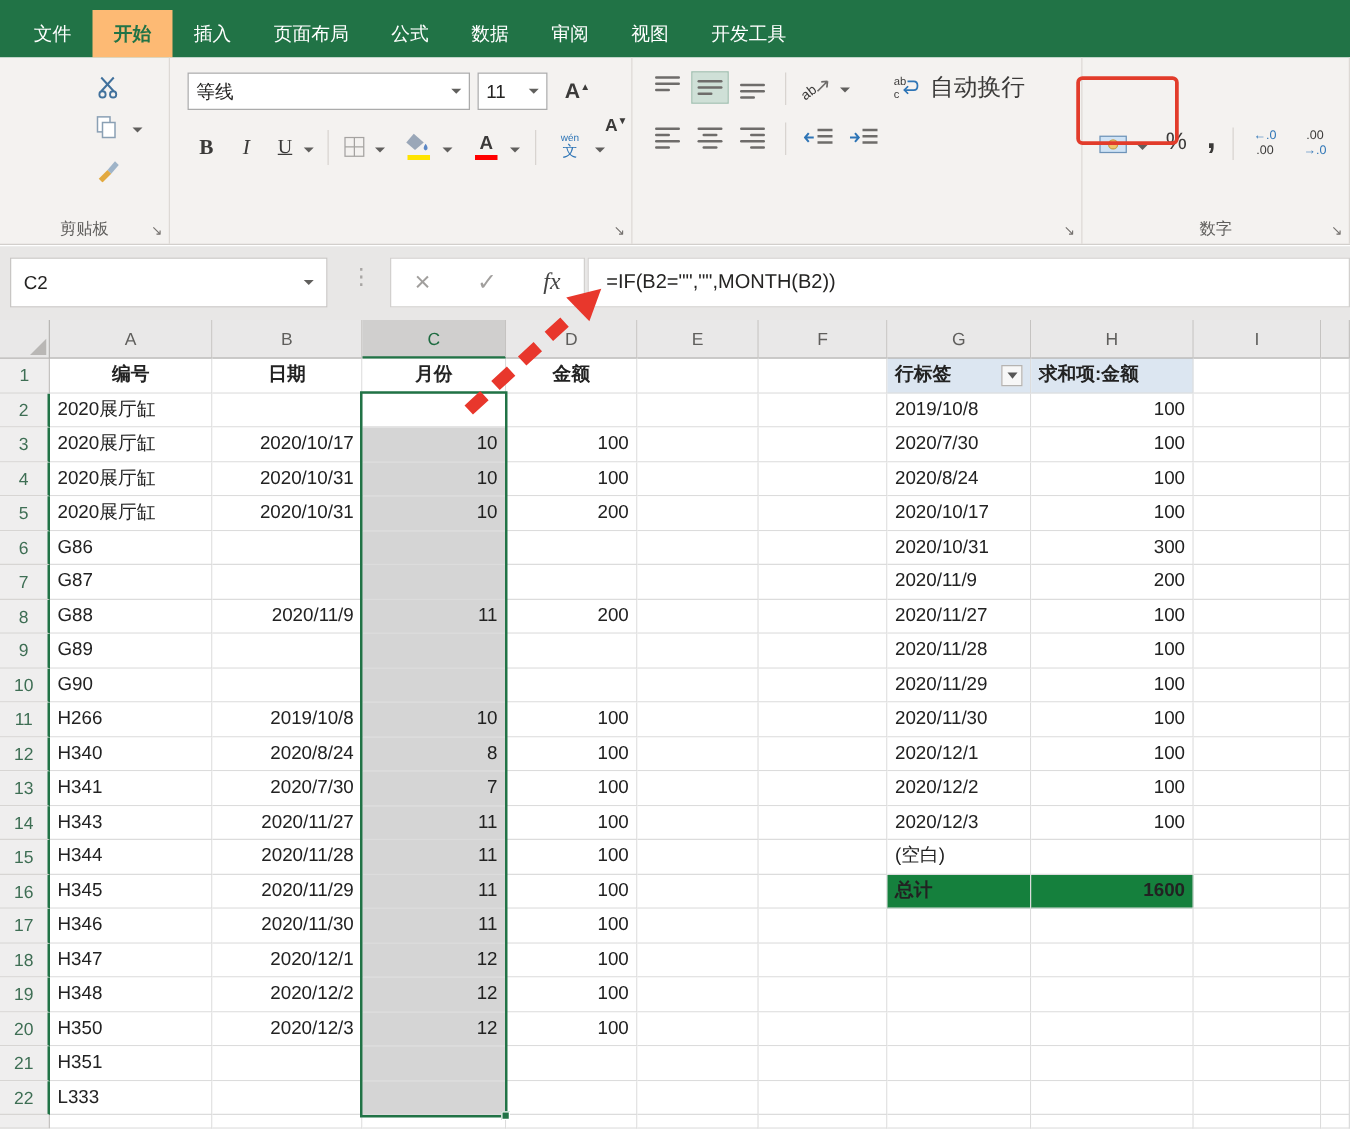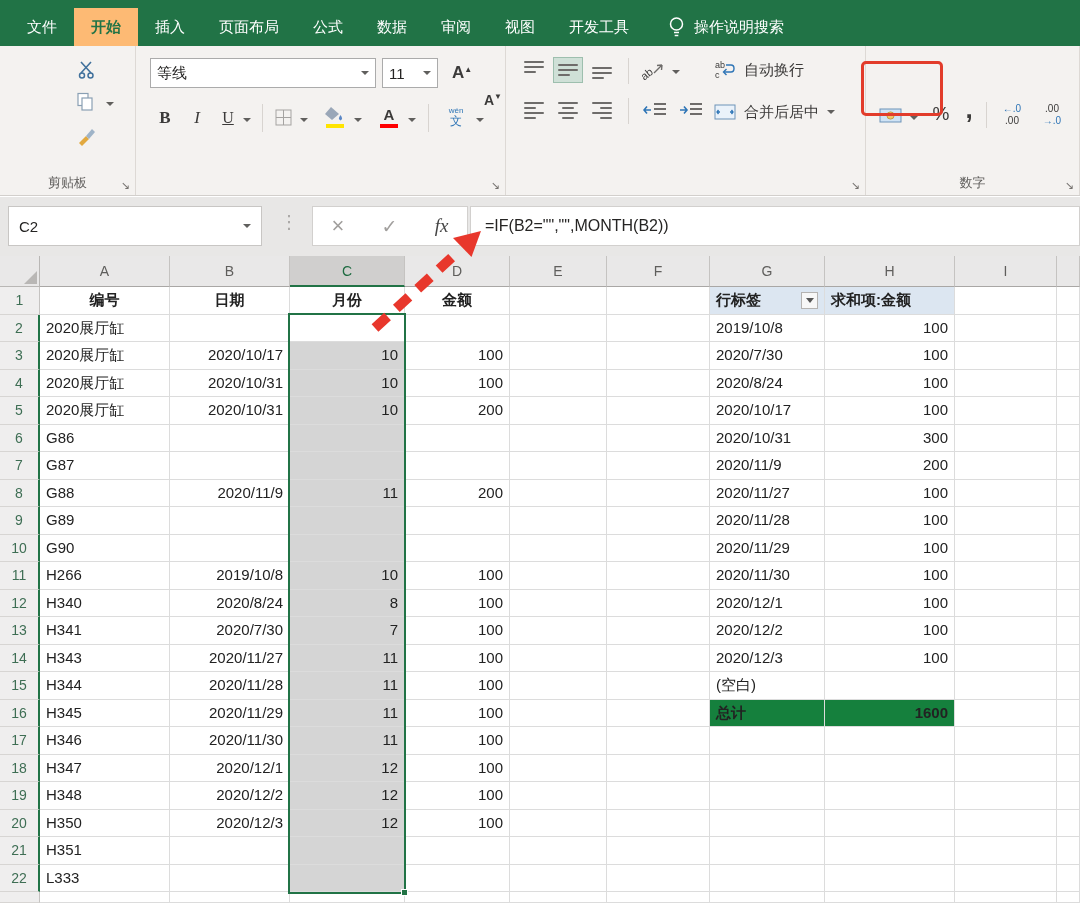--- a/index.html
+++ b/index.html
@@ -27,21 +27,21 @@
   .launcher { position:absolute; bottom:4px; right:5px; font-size:11px; color:#75726f; line-height:1; }
   .rbtn { position:absolute; display:flex; align-items:center; justify-content:center; color:#3b3a39; }
   .tri { width:0; height:0; border:4px solid transparent; border-top-color:#605f5d; margin-top:4px; display:inline-block; }
   .combo { position:absolute; background:#fff; border:1px solid #ababab; display:flex; align-items:center;
     font-size:15px; color:#252423; padding:0 6px; }
   .combo .tri { margin-left:auto; }
   .vsep { position:absolute; width:1px; background:#d8d4d0; }
   .ln { height:2px; background:#6e6c6a; border-radius:1px; }
   .lines { display:flex; flex-direction:column; gap:3px; width:20px; }
   .pressed { background:#cfe0d7; outline:1px solid #9dbfae; }
-  .biglabel { font-size:15px; color:#3b3a39; white-space:nowrap; }
+  .biglabel { font-size:19px; color:#3b3a39; white-space:nowrap; }
 
   .paste { position:absolute; left:8px; top:6px; width:60px; height:132px; display:flex;
     flex-direction:column; align-items:center; gap:2px; padding-top:6px; }
   .paste-label { font-size:15px; color:#3b3a39; }
 
   .bold-b { font-weight:bold; font-size:17px; font-family:"Liberation Serif",serif; }
   .ital-i { font-style:italic; font-size:17px; font-family:"Liberation Serif",serif; }
   .undl-u { font-size:16px; text-decoration:underline; font-family:"Liberation Serif",serif; }
   .grow-a { font-size:17px; font-weight:bold; position:relative; }
   .grow-a sup { font-size:8px; position:relative; top:-4px; color:#3b3a39; }
@@ -103,28 +103,20 @@
 
   <div class="tab">文件</div>
     <div class="tab active">开始</div>
     <div class="tab">插入</div>
     <div class="tab">页面布局</div>
     <div class="tab">公式</div>
     <div class="tab">数据</div>
     <div class="tab">审阅</div>
     <div class="tab">视图</div>
     <div class="tab">开发工具</div>
-    <div class="searchbox">
-    <svg width="17" height="22" viewBox="0 0 17 22">
-      <circle cx="8.5" cy="8" r="6" fill="none" stroke="#fff" stroke-width="1.5"></circle>
-      <line x1="6" y1="16.5" x2="11" y2="16.5" stroke="#fff" stroke-width="1.5"></line>
-      <line x1="6.7" y1="19.5" x2="10.3" y2="19.5" stroke="#fff" stroke-width="1.5"></line>
-    </svg>
-    <span>操作说明搜索</span>
-  </div>
 </div>
 
 <div class="ribbon">
 
   <div class="group" style="left:0;width:136px;">
     <div class="rbtn" style="left:74px;top:12px;width:26px;height:24px;">
       <svg width="20" height="20" viewBox="0 0 20 20">
         <path d="M4 2 L14 13 M14 2 L4 13" stroke="#41719c" stroke-width="1.6" fill="none"></path>
         <circle cx="5" cy="15.5" r="2.5" stroke="#41719c" fill="none" stroke-width="1.5"></circle>
         <circle cx="13.5" cy="15.5" r="2.5" stroke="#41719c" fill="none" stroke-width="1.5"></circle>
@@ -291,28 +283,20 @@
       <svg width="24" height="18" viewBox="0 0 24 18">
         <path d="M1 9 L8 9 M5 5.5 L8 9 L5 12.5" stroke="#2e75b6" stroke-width="1.6" fill="none"></path>
         <g stroke="#6e6c6a" stroke-width="2">
             <line x1="11" y1="3" x2="23" y2="3"></line>
             <line x1="11" y1="8" x2="23" y2="8"></line>
             <line x1="11" y1="13" x2="23" y2="13"></line>
           </g>
       </svg>
     </div>
 
-    <div class="rbtn" style="left:208px;top:52px;width:150px;height:28px;justify-content:flex-start;gap:8px;">
-      <svg width="22" height="16" viewBox="0 0 22 16">
-        <rect x="1" y="1" width="20" height="14" fill="#eaf2fa" stroke="#6d93b8"></rect>
-        <path d="M6 8 L3 8 M4.5 6 L3 8 L4.5 10 M16 8 L19 8 M17.5 6 L19 8 L17.5 10" stroke="#2e75b6" stroke-width="1.3" fill="none"></path>
-      </svg>
-      <span class="biglabel">合并后居中</span>
-      <span class="tri"></span>
-    </div>
 
     <span class="launcher">↘</span>
   </div>
 
   <div class="group" style="left:866px;width:214px;">
     <div class="rbtn" style="left:10px;top:56px;width:30px;height:26px;">
       <svg width="24" height="17" viewBox="0 0 24 17">
         <rect x="1" y="2" width="21" height="13" fill="#cfe3f5" stroke="#6d93b8"></rect>
         <circle cx="11.5" cy="8.5" r="3.6" fill="#f0c66a" stroke="#c99b3f"></circle>
       </svg>

